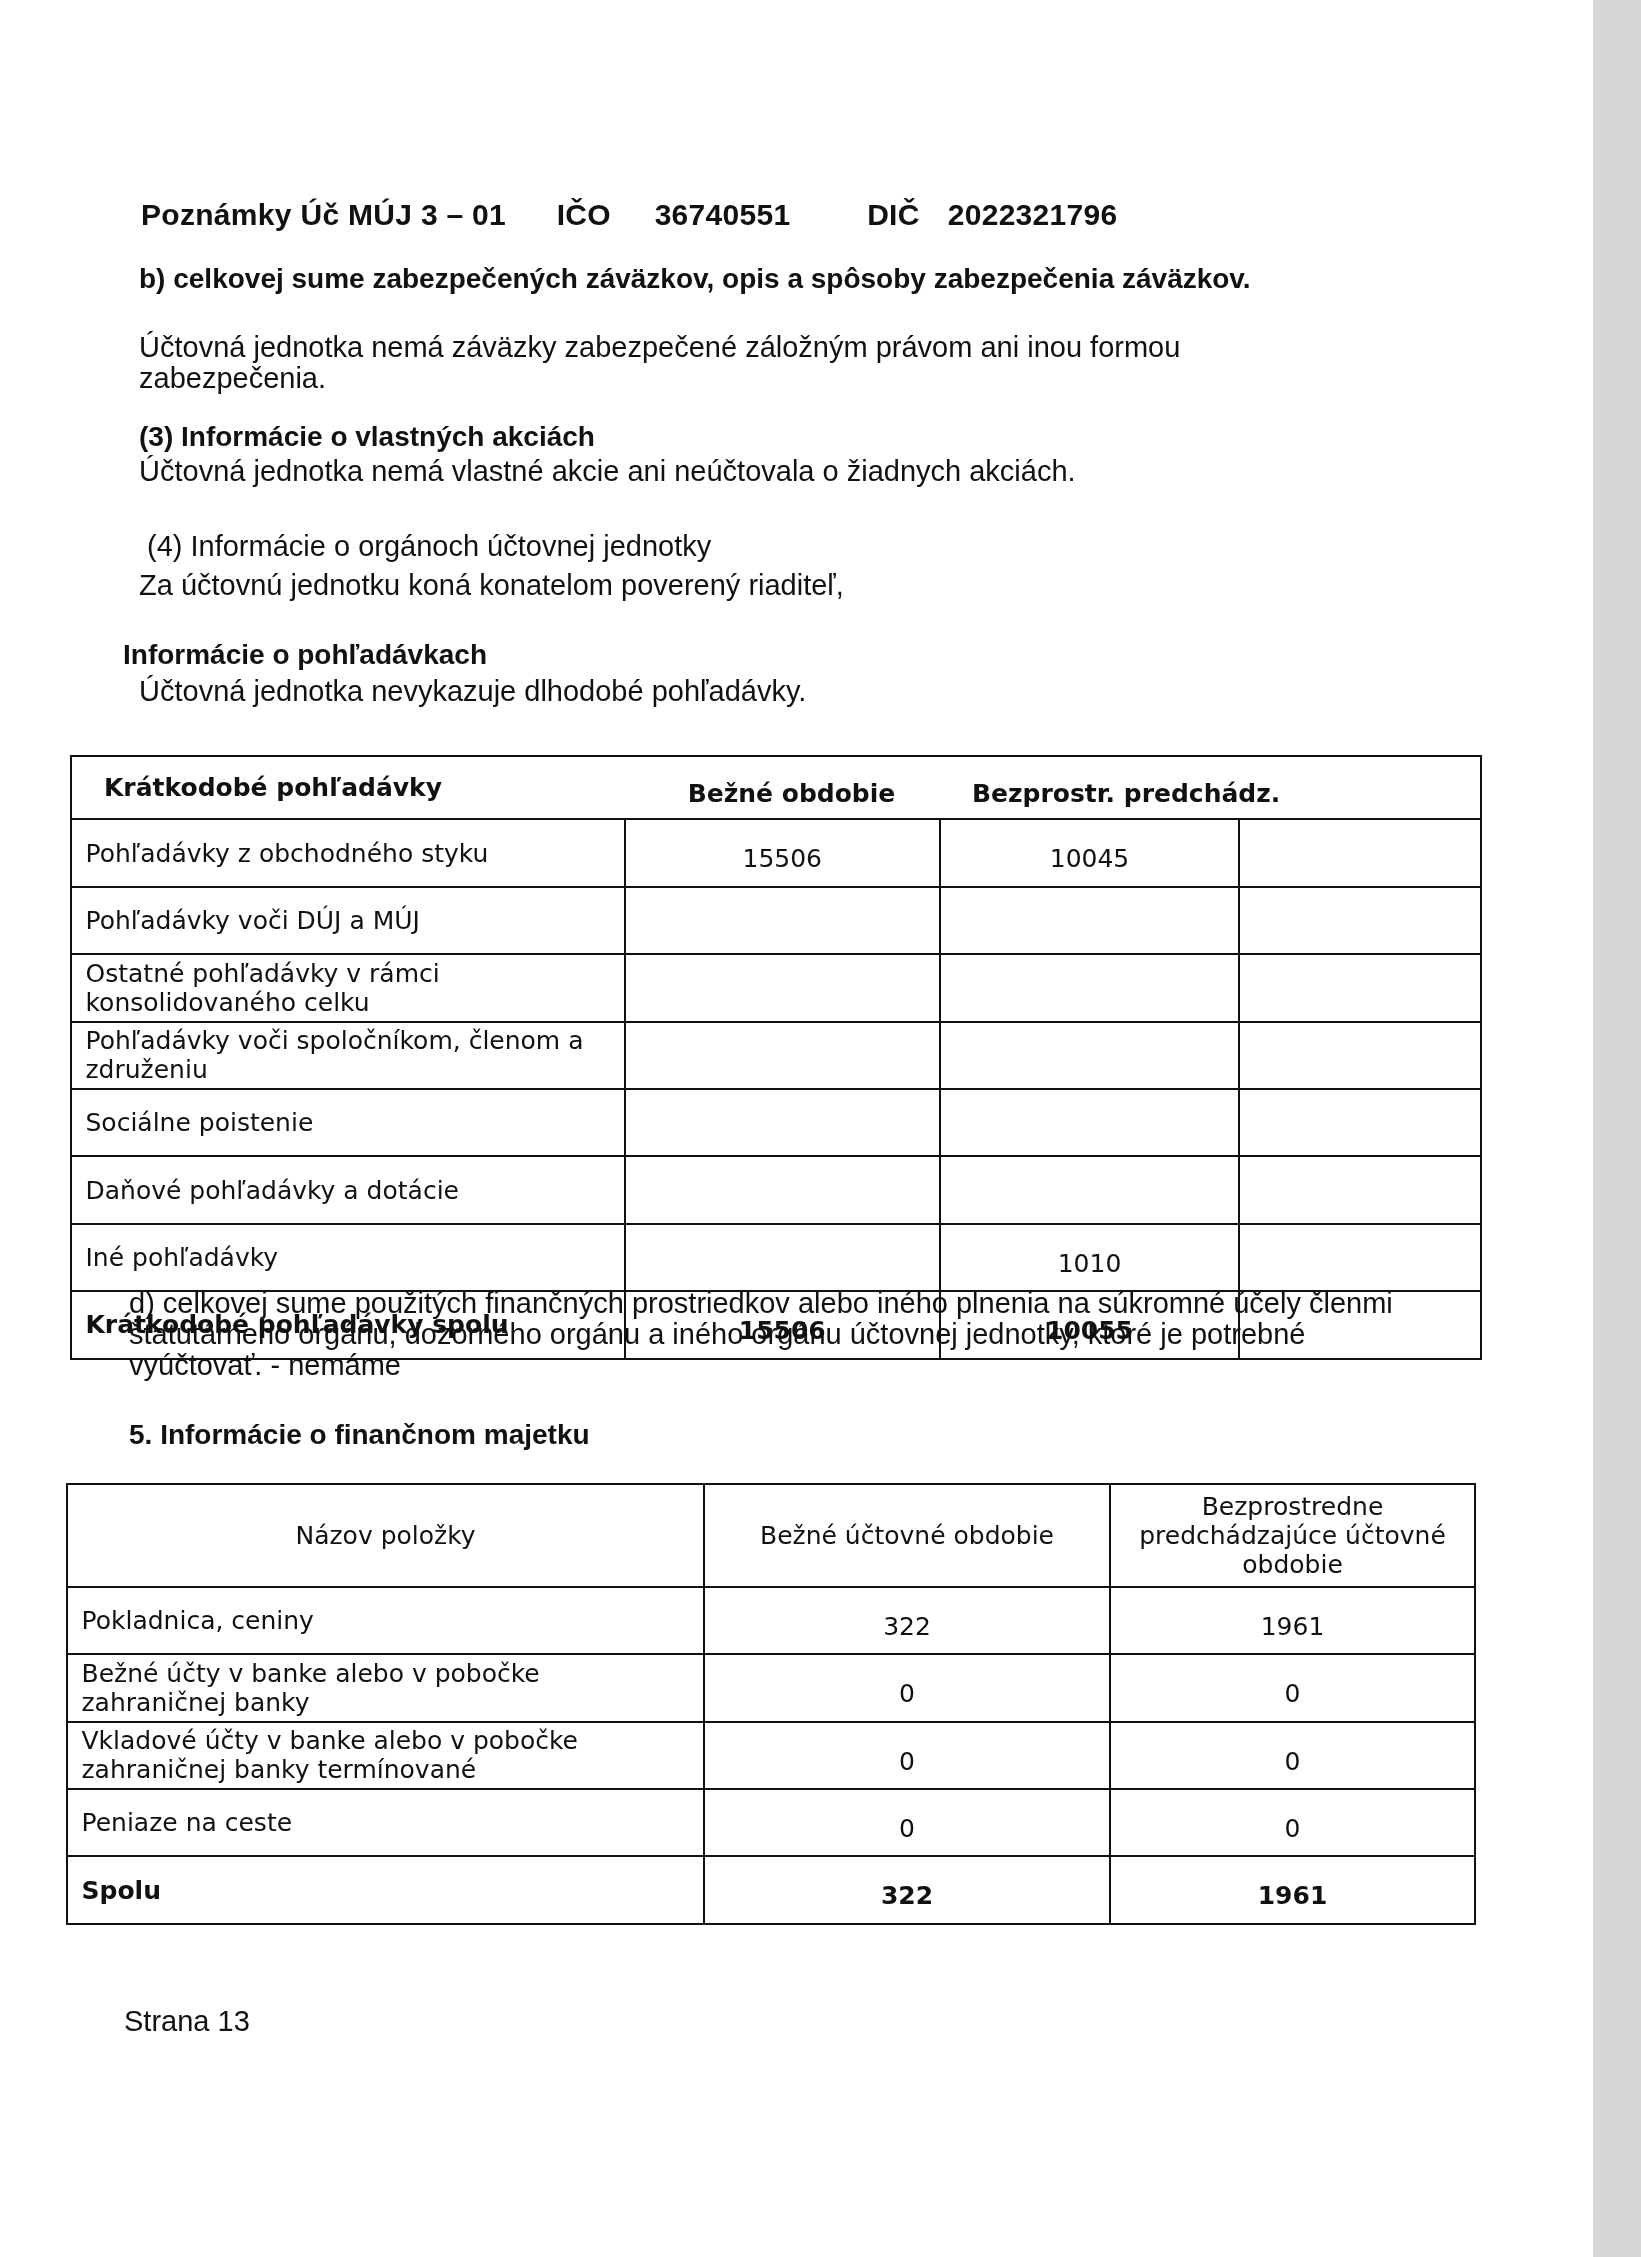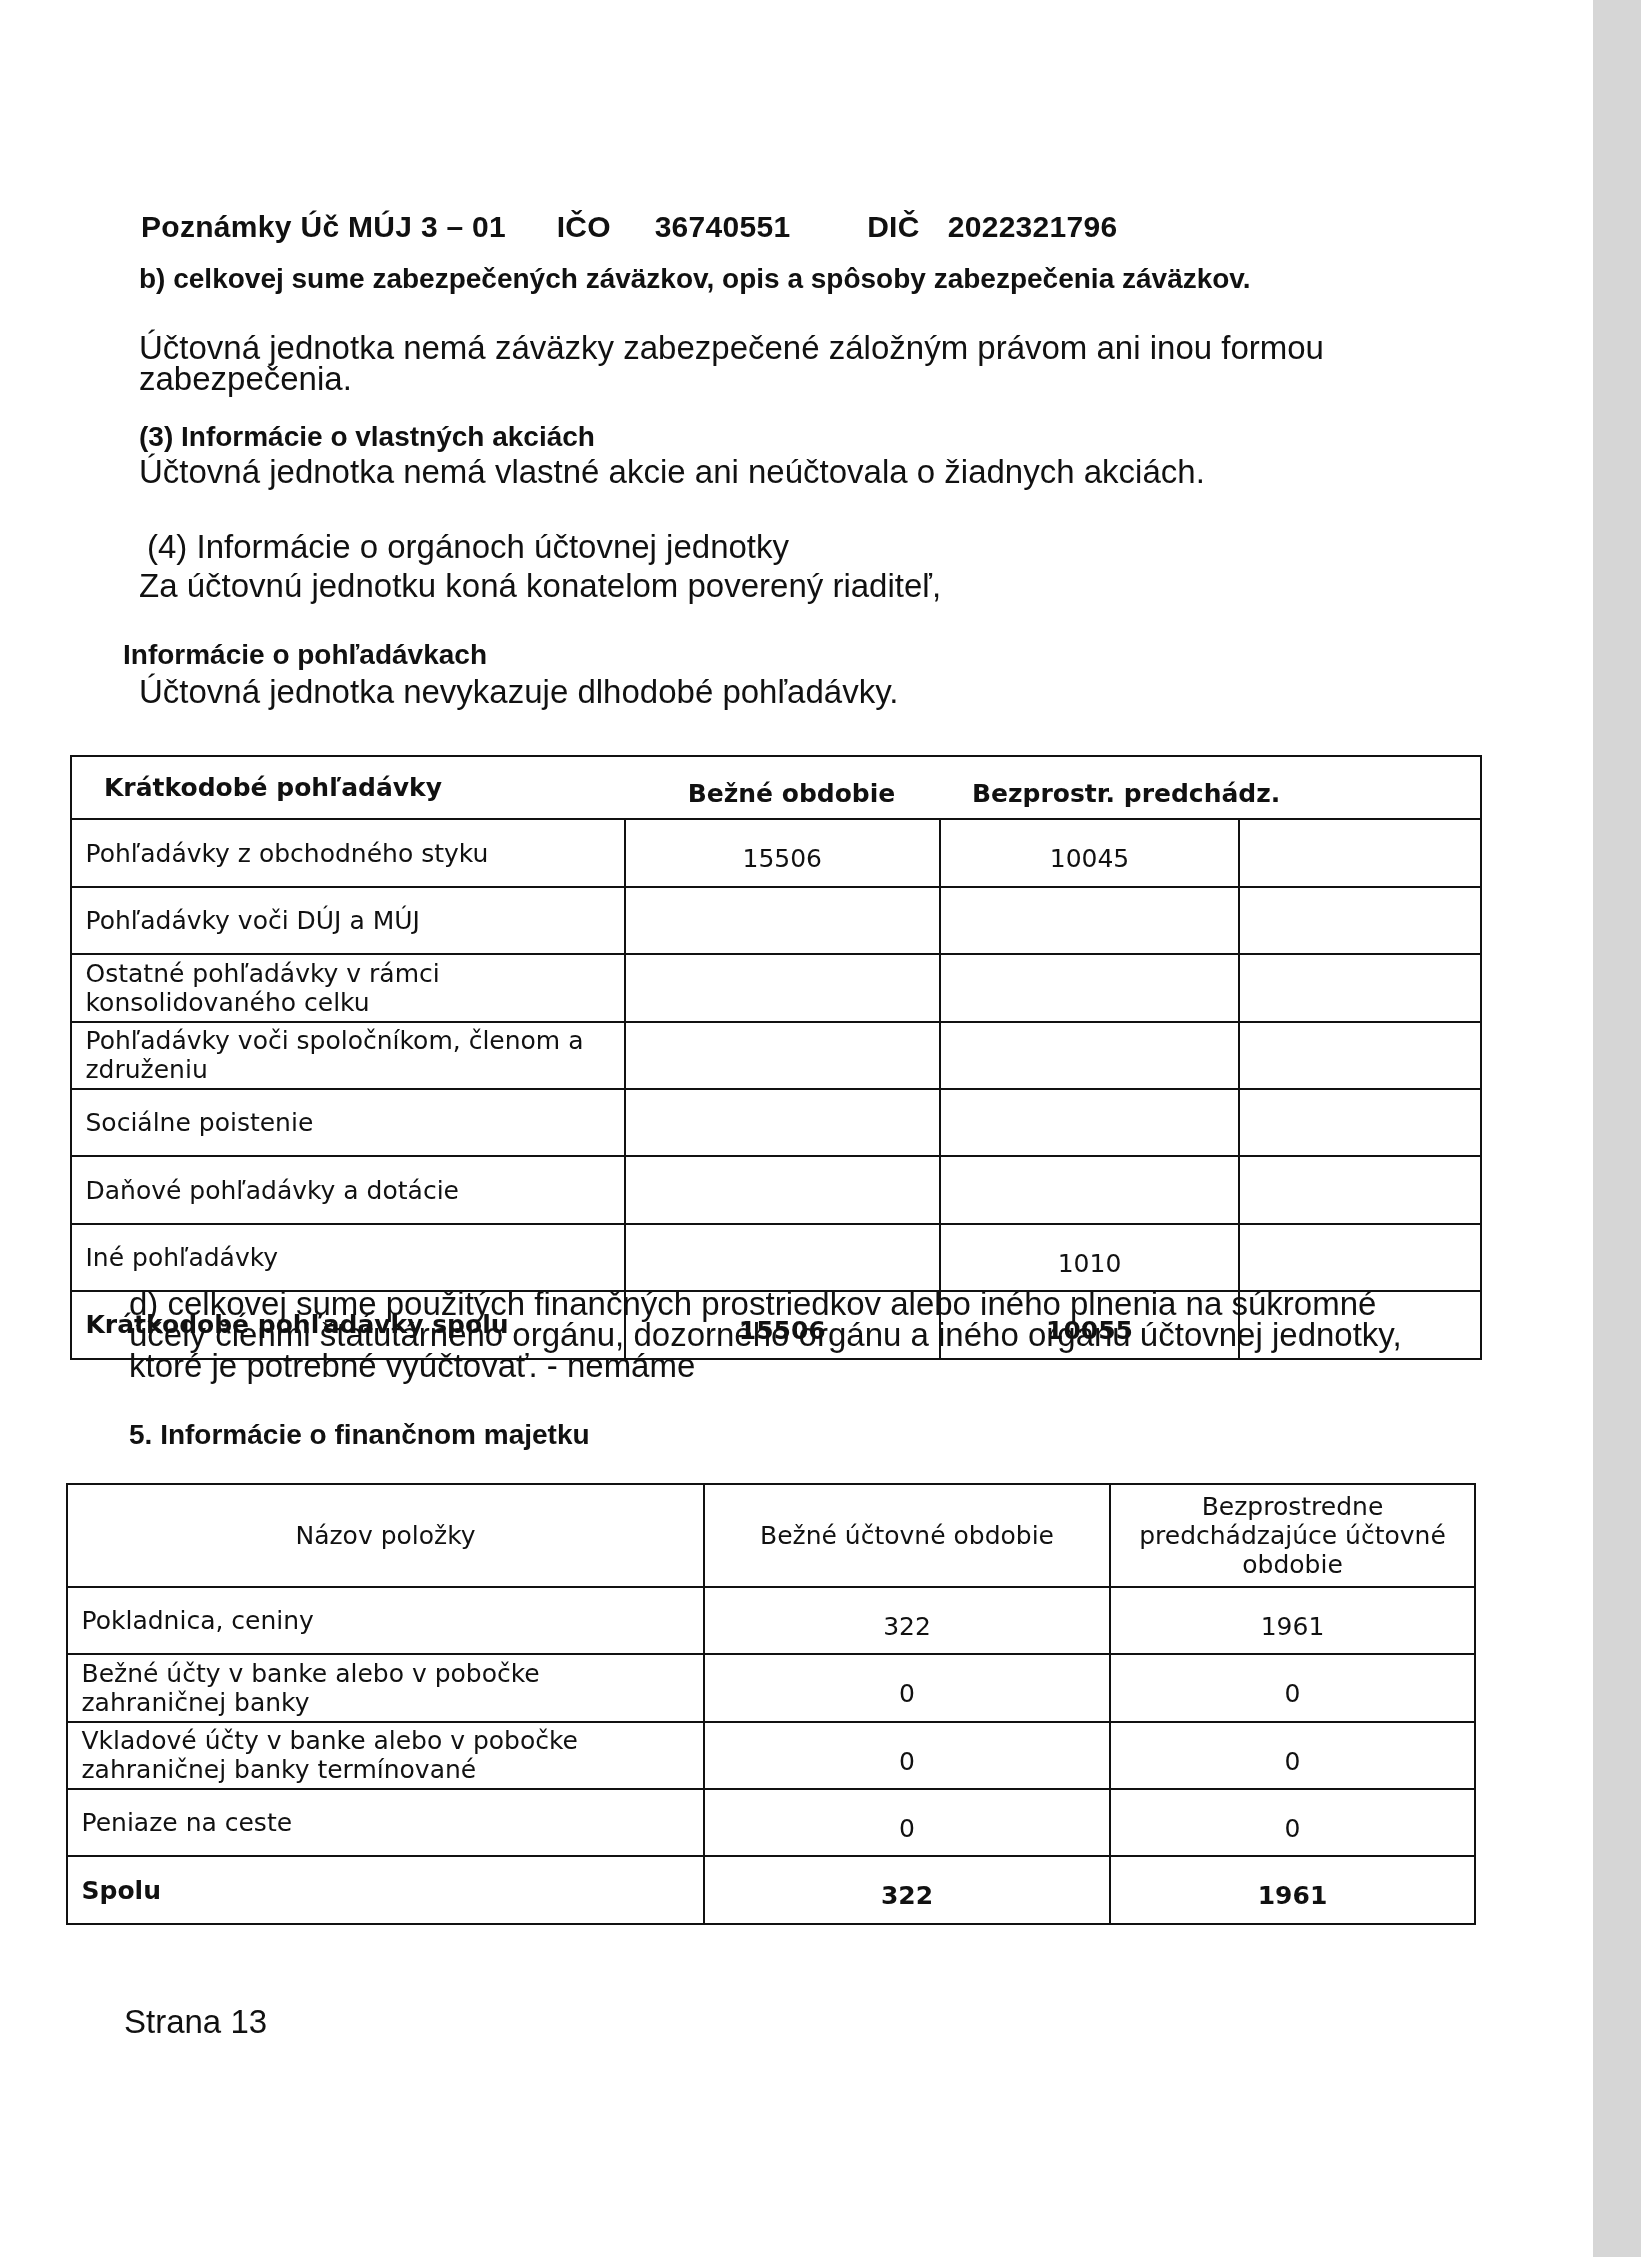--- a/index.html
+++ b/index.html
@@ -9,21 +9,21 @@
       font-family: "Liberation Sans", sans-serif;
     }
     .edge-bar {
       position: absolute; left: 1593px; top: 0; width: 48px; height: 2257px;
       background: #d6d6d6;
     }
     .abs { position: absolute; }
     .hdr { font-size: 30px; font-weight: bold; letter-spacing: 0.3px; }
     .hdr span { display: inline-block; }
     .t-bold { font-weight: bold; font-size: 28px; }
-    .t-norm { font-size: 33px; line-height: 31px; }
+    .t-norm { font-size: 29px; line-height: 31px; }
     table.grid {
       position: absolute; border-collapse: collapse;
       font-family: "DejaVu Sans", sans-serif; font-size: 25px;
     }
     table.grid td {
       border: 2.4px solid #111; padding: 1.9px 13.5px; vertical-align: middle;
       line-height: 29px; height: 50px;
     }
     table.grid td.num { text-align: center; padding-top: 13.5px; }
     table.grid tr.bold td { font-weight: bold; }
@@ -37,21 +37,21 @@
     #fin-table { left: 66px; top: 1483px; width: 1410px; }
     #fin-table td.lbl { width: 608px; }
     #fin-table td.c1 { width: 377px; }
     #fin-table tr.head td { text-align: center; height: 97px; line-height: 29px; }
   </style>
 </head>
 <body>
 
 <div class="edge-bar"></div>
 
-<div class="abs hdr" style="left:141px; top:210px;">
+<div class="abs hdr" style="left:141px; top:198px;">
   <span>Poznámky Úč MÚJ 3 – 01</span>
   <span style="margin-left:42px;">IČO</span>
   <span style="margin-left:35px;">36740551</span>
   <span style="margin-left:68px;">DIČ</span>
   <span style="margin-left:19.3px;">2022321796</span>
 </div>
 
 <div class="abs t-bold" style="left:139px; top:263px;">b) celkovej sume zabezpečených záväzkov, opis a spôsoby zabezpečenia záväzkov.</div>
 <div class="abs t-norm" style="left:139px; top:332px; width:1188px;">Účtovná jednotka nemá záväzky zabezpečené záložným právom ani inou formou zabezpečenia.</div>
 

